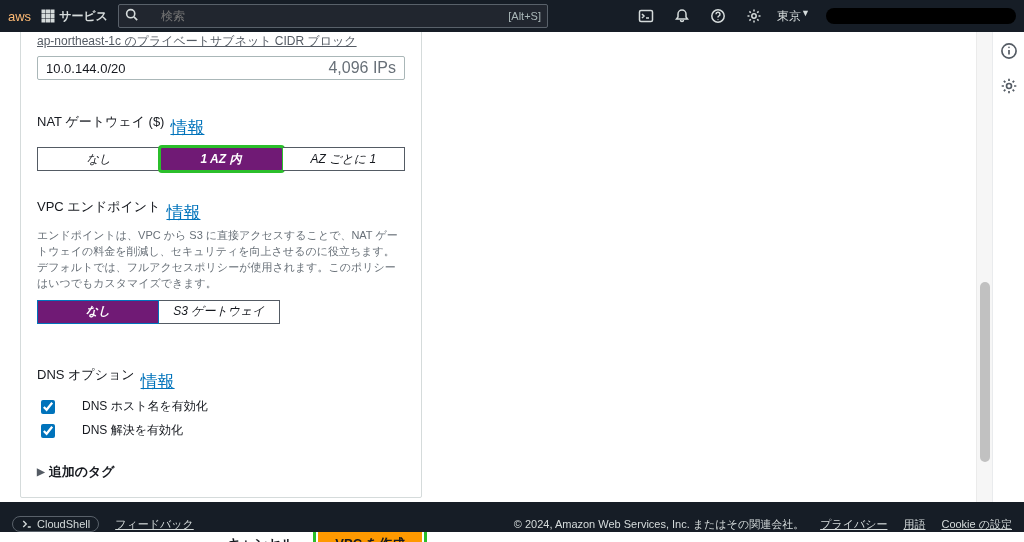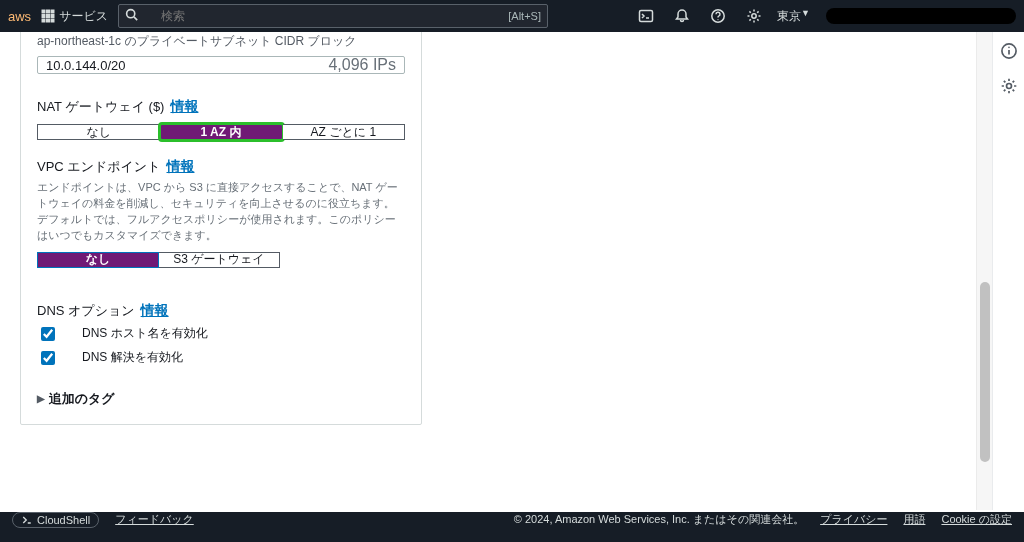--- a/index.html
+++ b/index.html
@@ -8,21 +8,21 @@
     font-family: "Amazon Ember", "Helvetica Neue", Arial, sans-serif;
     font-size: 12px; color: #16191f; background: #fff; overflow: hidden;
   }
   
   .nav {
     height: 32px; background: #161d26; color: #d5dbdb;
     display: flex; align-items: center; padding: 0 8px; gap: 10px;
     position: relative; z-index: 10;
   }
   .nav .aws-logo { font-weight: 400; color:#fdba74; font-size:13px; letter-spacing:0; }
-  .nav .svc { display:flex; align-items:center; gap:4px; font-size:12px; color:#d5dbdb; }
+  .nav .svc { display:flex; align-items:center; gap:4px; font-size:12px; color:#d5dbdb;font-weight:bold; }
   .nav .svc-icon svg { display:block; }
   .searchwrap {
     flex: 0 0 430px; height:24px; background:#21262f; border:1px solid #59616a;
     border-radius:2px; display:flex; align-items:center; padding:0 6px; gap:6px;
     color:#aab7b8;
   }
   .searchwrap .hint { margin-left:auto; font-size:11px; color:#aab7b8; }
   .searchwrap input {
     background:transparent; border:0; outline:0; color:#d5dbdb; font-size:12px; width:60px;margin-left:15px;
   }
@@ -51,36 +51,37 @@
     position:absolute; left:3px; width:10px; top:250px; height:180px;
     background:#c1c1c1; border-radius:5px;
   }
 
   
   .card {
     position:absolute; left:20px; top:-4px; width:402px;
     border:1px solid #d5dbdb; border-radius:2px; background:#fff;
     padding:0 16px 16px 16px;
   }
-  .field-label { font-size:12px; color:#545b64; margin-bottom:6px; display:block; }
+  .field-label { font-size:12px; color:#545b64; margin-bottom:6px; display:block;text-decoration:underline; }
   .input-like {
-    height:18px; border:1px solid #aab7b8; border-radius:2px;
+    height:24px; border:1px solid #aab7b8; border-radius:2px;
     display:flex; align-items:center; padding:0 8px; font-size:13px; color:#16191f;
   }
   .input-like .right-hint { margin-left:auto; color:#687078; font-size:16px; }
   .section-head {
     margin-top:24px; font-size:13px; color:#16191f; display:flex; align-items:center; gap:6px;
   }
-  .section-head .info-link { color:#0073bb; font-size:14px; font-weight:700; }
+  .section-head .info-link { color:#0073bb; font-size:17px; font-weight:400;margin-top:12px; }
   .section-desc { font-size:11px; color:#687078; line-height:1.45; margin-top:4px; }
   .seg { display:flex; margin-top:8px; }
   .seg .opt {
-    flex:1; height:16px; border:1px solid #545b64; display:flex;
+    flex:1; height:24px; border:1px solid #545b64; display:flex;
     align-items:center; justify-content:center; font-size:12px; color:#16191f;
     background:#fff;
+    font-style:italic;
   }
   .seg .opt + .opt { border-left:0; }
   .seg .opt.selected { background:#701a75; color:#fff; border-color:#0073bb; font-weight:700; }
   .hl-green { outline:3px solid #2bbf2b; outline-offset:-1px; border-radius:2px; }
 
   .chk { display:flex; align-items:center; gap:24px; font-size:12px; color:#16191f; margin-top:4px; }
   .chk input { width:14px; height:14px; accent-color:#0073bb; }
   .expando {
     margin-top:22px; display:flex; align-items:center; gap:4px;
     font-size:13px; color:#16191f; font-weight:700;
@@ -99,22 +100,22 @@
     color:#16191f; font-size:13px; font-weight:700;
   }
   .btn-primary {
     height:30px; padding:0 16px; background:#ff9900; border:1px solid #ff9900;
     color:#16191f; font-size:13px; font-weight:700; border-radius:2px;
   }
   .btn-primary.hl-green { outline:3px solid #2bbf2b; outline-offset:2px; }
 
   
   .footer {
-    position:absolute; bottom:0; left:0; right:0; height:30px;
-    background:#161d26; color:#d5dbdb; display:flex; align-items:flex-start;
+    position:absolute; bottom:10px; left:0; right:0; height:30px;
+    background:#161d26; color:#d5dbdb; display:flex; align-items:flex-end;
     padding:0 12px; font-size:11px; gap:16px;
   }
   .footer .sep { flex:1; }
   .footer a { color:#d5dbdb; }
   .footer .cs { display:flex; align-items:center; gap:4px; border:1px solid #59616a; border-radius:10px; padding:1px 8px; }
 
 </style>
 </head>
 <body>
 

